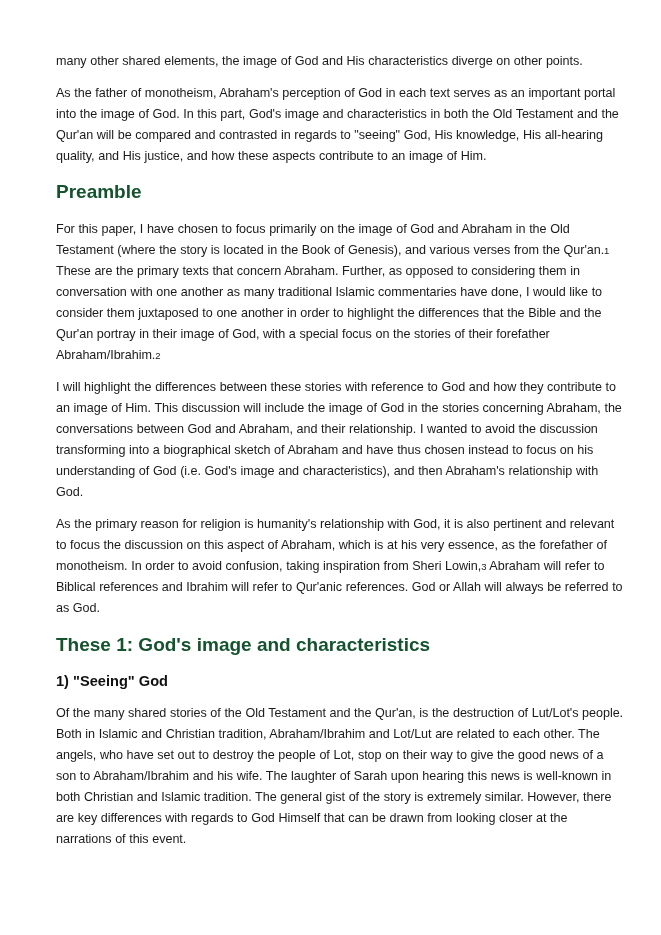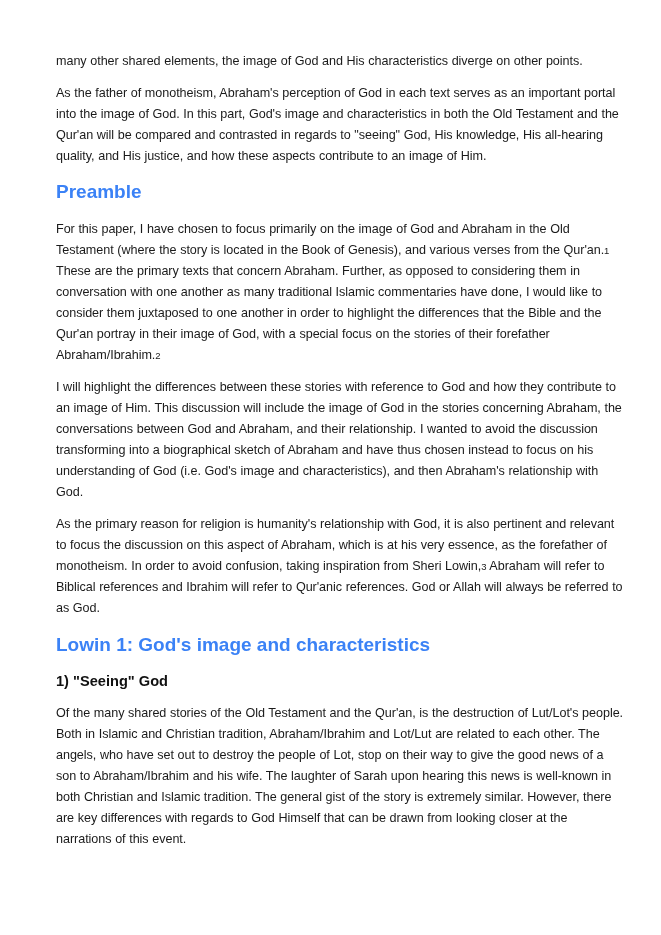--- a/index.html
+++ b/index.html
@@ -26,21 +26,21 @@
       font-size: 12.6px;
       line-height: 21px;
       letter-spacing: -0.05px;
       word-spacing: 0.2px;
     }
     h2 {
       margin: 12px 0 14px 0;
       font-size: 19px;
       font-weight: bold;
       line-height: 24px;
-      color: #3b82f6;
+      color: #14532d;
     }
     h3 {
       margin: 8px 0 12px 0;
       font-size: 14.6px;
       font-weight: bold;
       line-height: 20px;
       color: #111;
     }
     .fn {
       font-size: 9.5px;
@@ -58,20 +58,20 @@
   <p>As the father of monotheism, Abraham's perception of God in each text serves as an important portal into the image of God. In this part, God's image and characteristics in both the Old Testament and the Qur'an will be compared and contrasted in regards to "seeing" God, His knowledge, His all-hearing quality, and His justice, and how these aspects contribute to an image of Him.</p>
 
   <h2 id="h-preamble">Preamble</h2>
 
   <p><span>For this paper, I have chosen to focus primarily on the image of God and Abraham in the Old Testament (where the story is located in the Book of Genesis), and various verses from the Qur'an.</span><span class="fn">1</span><span> These are the primary texts that concern Abraham. Further, as opposed to considering them in conversation with one another as many traditional Islamic commentaries have done, I would like to consider them juxtaposed to one another in order to highlight the differences that the Bible and the Qur'an portray in their image of God, with a special focus on the stories of their forefather Abraham/Ibrahim.</span><span class="fn">2</span></p>
 
   <p>I will highlight the differences between these stories with reference to God and how they contribute to an image of Him. This discussion will include the image of God in the stories concerning Abraham, the conversations between God and Abraham, and their relationship. I wanted to avoid the discussion transforming into a biographical sketch of Abraham and have thus chosen instead to focus on his understanding of God (i.e. God's image and characteristics), and then Abraham's relationship with God.</p>
 
   <p><span>As the primary reason for religion is humanity's relationship with God, it is also pertinent and relevant to focus the discussion on this aspect of Abraham, which is at his very essence, as the forefather of monotheism. In order to avoid confusion, taking inspiration from Sheri Lowin,</span><span class="fn">3</span><span> Abraham will refer to Biblical references and Ibrahim will refer to Qur'anic references. God or Allah will always be referred to as God.</span></p>
 
-  <h2 id="h-part1">Lowin 1: God's image and characteristics</h2>
+  <h2 id="h-part1">These 1: God's image and characteristics</h2>
 
   <h3>1) "Seeing" God</h3>
 
   <p>Of the many shared stories of the Old Testament and the Qur'an, is the destruction of Lut/Lot's people. Both in Islamic and Christian tradition, Abraham/Ibrahim and Lot/Lut are related to each other. The angels, who have set out to destroy the people of Lot, stop on their way to give the good news of a son to Abraham/Ibrahim and his wife. The laughter of Sarah upon hearing this news is well-known in both Christian and Islamic tradition. The general gist of the story is extremely similar. However, there are key differences with regards to God Himself that can be drawn from looking closer at the narrations of this event.</p>
 
 
 </div>
 
 </body></html>

